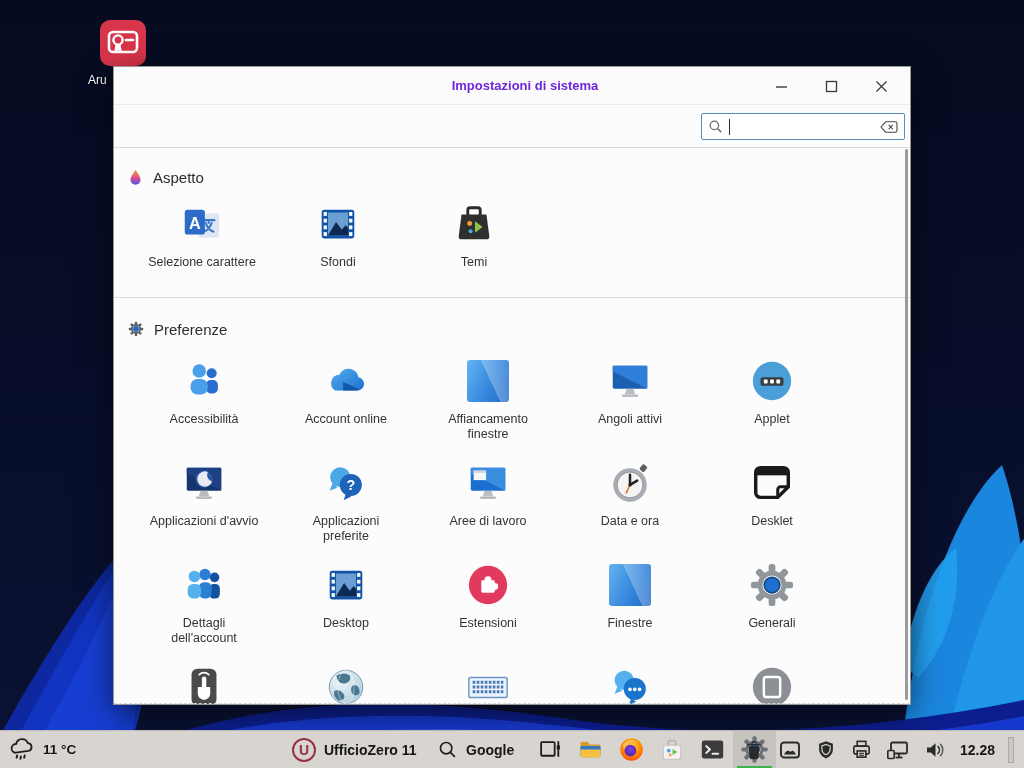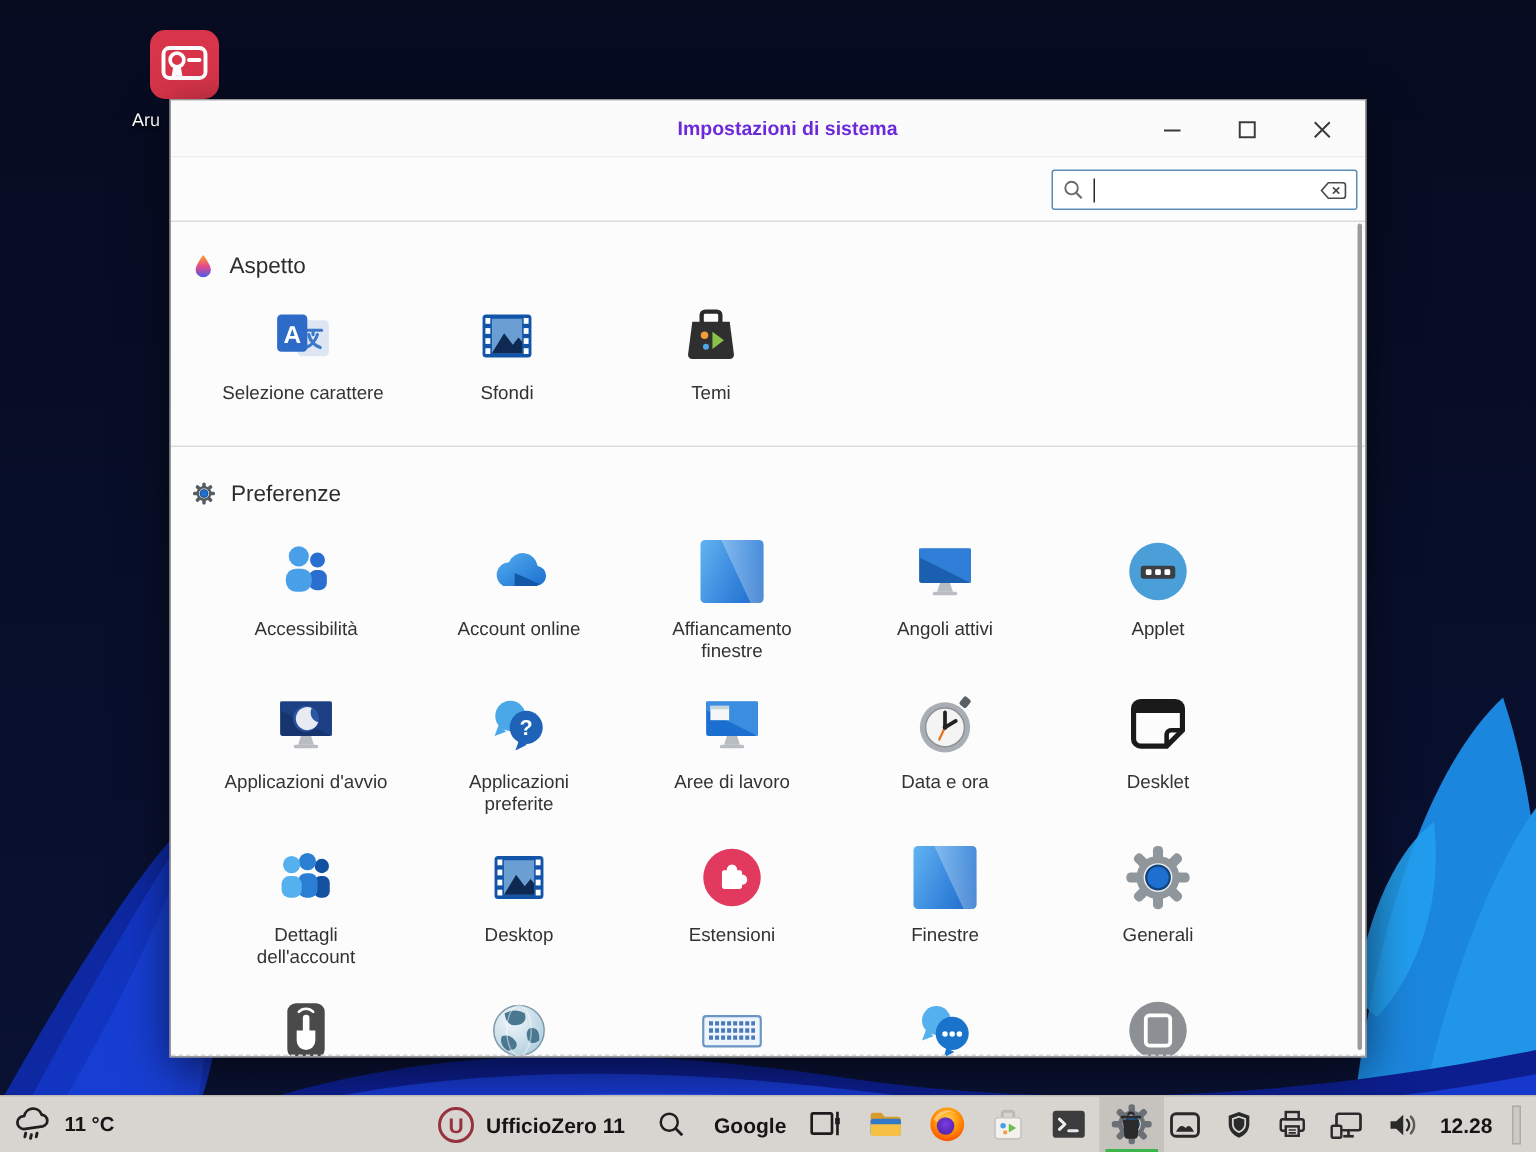--- a/index.html
+++ b/index.html
@@ -511,21 +511,21 @@
       <line x1="14.5" y1="17" x2="14" y2="19.2" stroke="#1f1f1f" stroke-width="1.8" stroke-linecap="round"></line>
     </svg>
     <span class="tb-text">11 °C</span>
   </div>
 
   <div class="tb-abs" style="left:292px;gap:8px;">
     <span class="uz-ring">U</span>
     <span class="tb-text" style="font-size:14px;">UfficioZero 11</span>
   </div>
 
-  <div class="tb-abs" style="left:437px;gap:17px;">
+  <div class="tb-abs" style="left:437px;gap:7px;">
     <svg width="22" height="22" viewBox="0 0 24 24">
       <circle cx="10" cy="10" r="6.2" fill="none" stroke="#1f1f1f" stroke-width="1.8"></circle>
       <line x1="14.6" y1="14.6" x2="19.5" y2="19.5" stroke="#1f1f1f" stroke-width="2"></line>
     </svg>
     <span class="tb-text" style="font-size:14px;">Google</span>
   </div>
 
   <div class="tb-abs" style="left:531px;">
 
     <div class="task-app">

